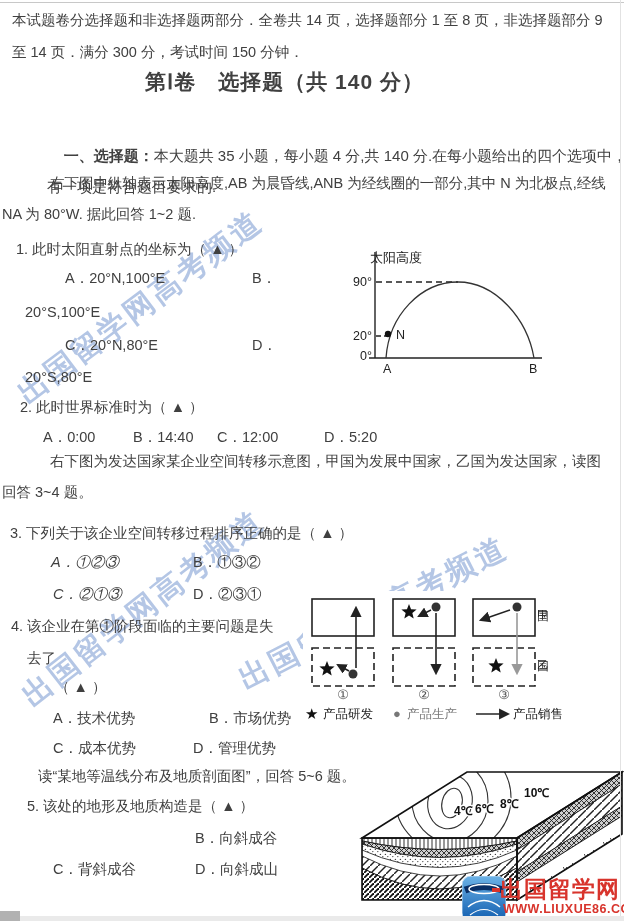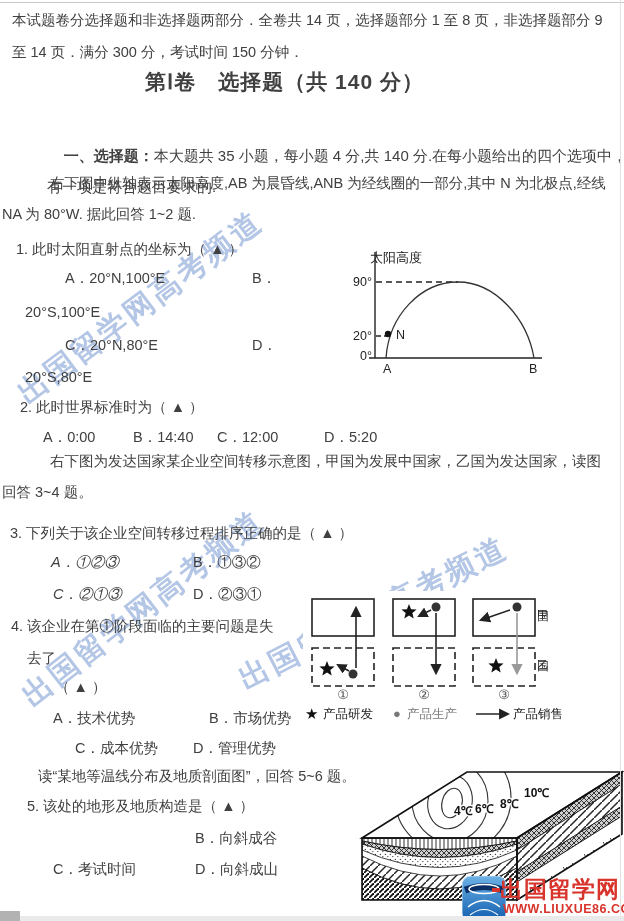--- a/index.html
+++ b/index.html
@@ -92,21 +92,21 @@
   <div class="t nowrap" style="left:51px;top:547px;font-style:italic;">A．①②③</div>
   <div class="t nowrap" style="left:193px;top:547px;">B．①③②</div>
   <div class="t nowrap" style="left:53px;top:579px;font-style:italic;">C．②①③</div>
   <div class="t nowrap" style="left:193px;top:579px;">D．②③①</div>
 
   <div class="t nowrap" style="left:11px;top:611px;">4. 该企业在第①阶段面临的主要问题是失</div>
   <div class="t nowrap" style="left:27px;top:643px;">去了</div>
   <div class="t nowrap" style="left:55px;top:672px;">（ ▲ ）</div>
   <div class="t nowrap" style="left:53px;top:703px;">A．技术优势</div>
   <div class="t nowrap" style="left:193px;top:703px;margin-left:16px;">B．市场优势</div>
-  <div class="t nowrap" style="left:53px;top:733px;margin-left:22px;">C．成本优势</div>
+  <div class="t nowrap" style="left:53px;top:733px;">C．成本优势</div>
   <div class="t nowrap" style="left:193px;top:733px;">D．管理优势</div>
 
   <div class="diagram" style="left:303px;top:591px;">
     <svg width="262" height="138" viewBox="0 0 262 138">
       <defs>
         <marker id="ah" viewBox="0 0 10 10" refX="8" refY="5" markerWidth="7" markerHeight="7" orient="auto">
             <path d="M0,0 L10,5 L0,10 Z" fill="#222"></path>
           </marker>
         <marker id="ahg" viewBox="0 0 10 10" refX="8" refY="5" markerWidth="7" markerHeight="7" orient="auto">
             <path d="M0,0 L10,5 L0,10 Z" fill="#999"></path>
@@ -149,21 +149,21 @@
       <text x="210" y="127" font-size="12.5" fill="#222">产品销售</text>
     </svg>
   </div>
   <div class="vlabel" style="left:537px;top:601px;">甲国</div>
   <div class="vlabel" style="left:537px;top:651px;">乙国</div>
 
   <div class="t" style="left:12px;top:761px;padding-left:26px;">读“某地等温线分布及地质剖面图”，回答 5~6 题。</div>
 
   <div class="t nowrap" style="left:27px;top:791px;">5. 该处的地形及地质构造是（ ▲ ）</div>
   <div class="t nowrap" style="left:195px;top:823px;">B．向斜成谷</div>
-  <div class="t nowrap" style="left:53px;top:854px;">C．考试时间</div>
+  <div class="t nowrap" style="left:53px;top:854px;">C．背斜成谷</div>
   <div class="t nowrap" style="left:195px;top:854px;">D．向斜成山</div>
 
   <div class="diagram" style="left:354px;top:738px;">
     <svg width="270" height="172" viewBox="0 0 270 172">
       <defs>
         <pattern id="pVert" width="4" height="6" patternUnits="userSpaceOnUse">
             <rect width="4" height="6" fill="#fff"></rect>
             <line x1="2" y1="0" x2="2" y2="6" stroke="#333" stroke-width="1"></line>
           </pattern>
         <pattern id="pCross" width="5" height="5" patternUnits="userSpaceOnUse">

